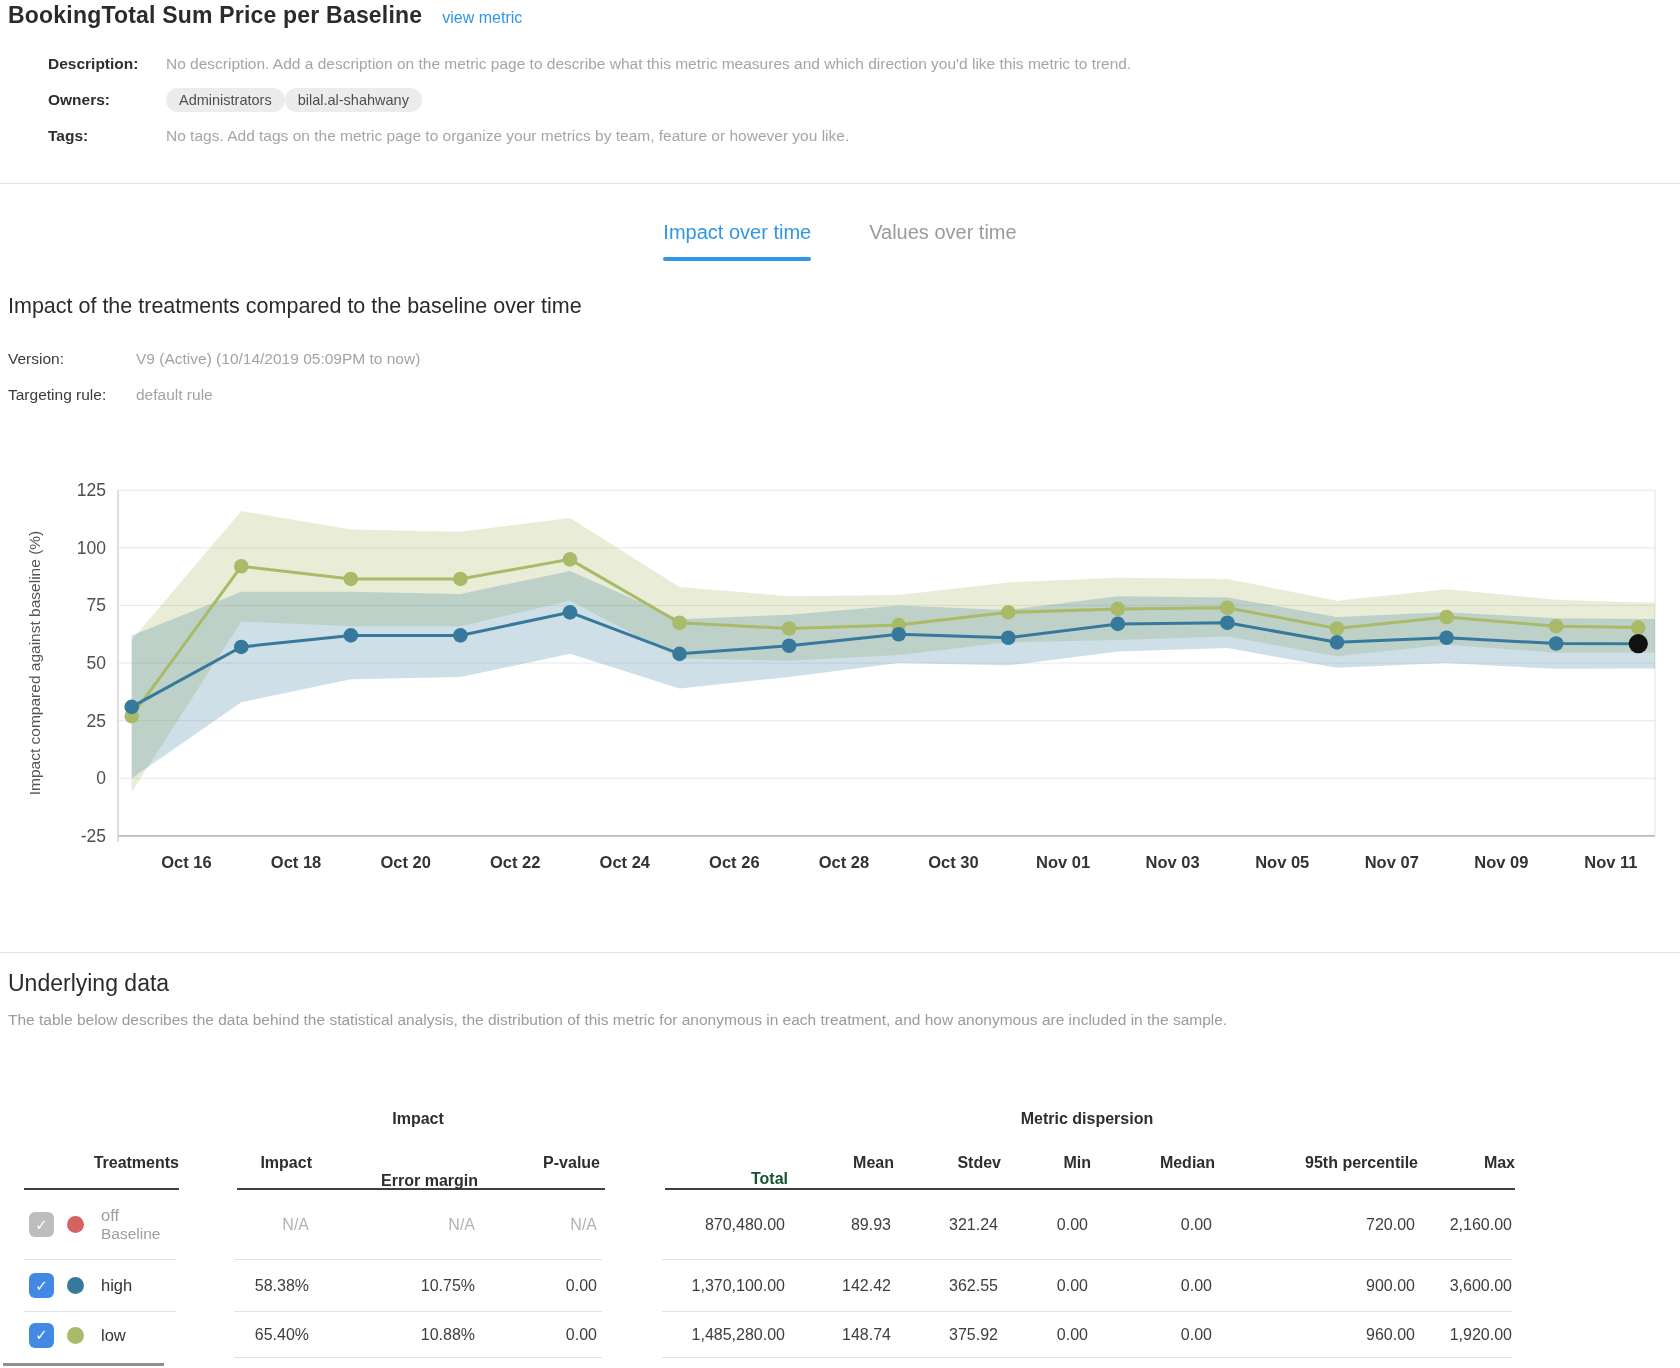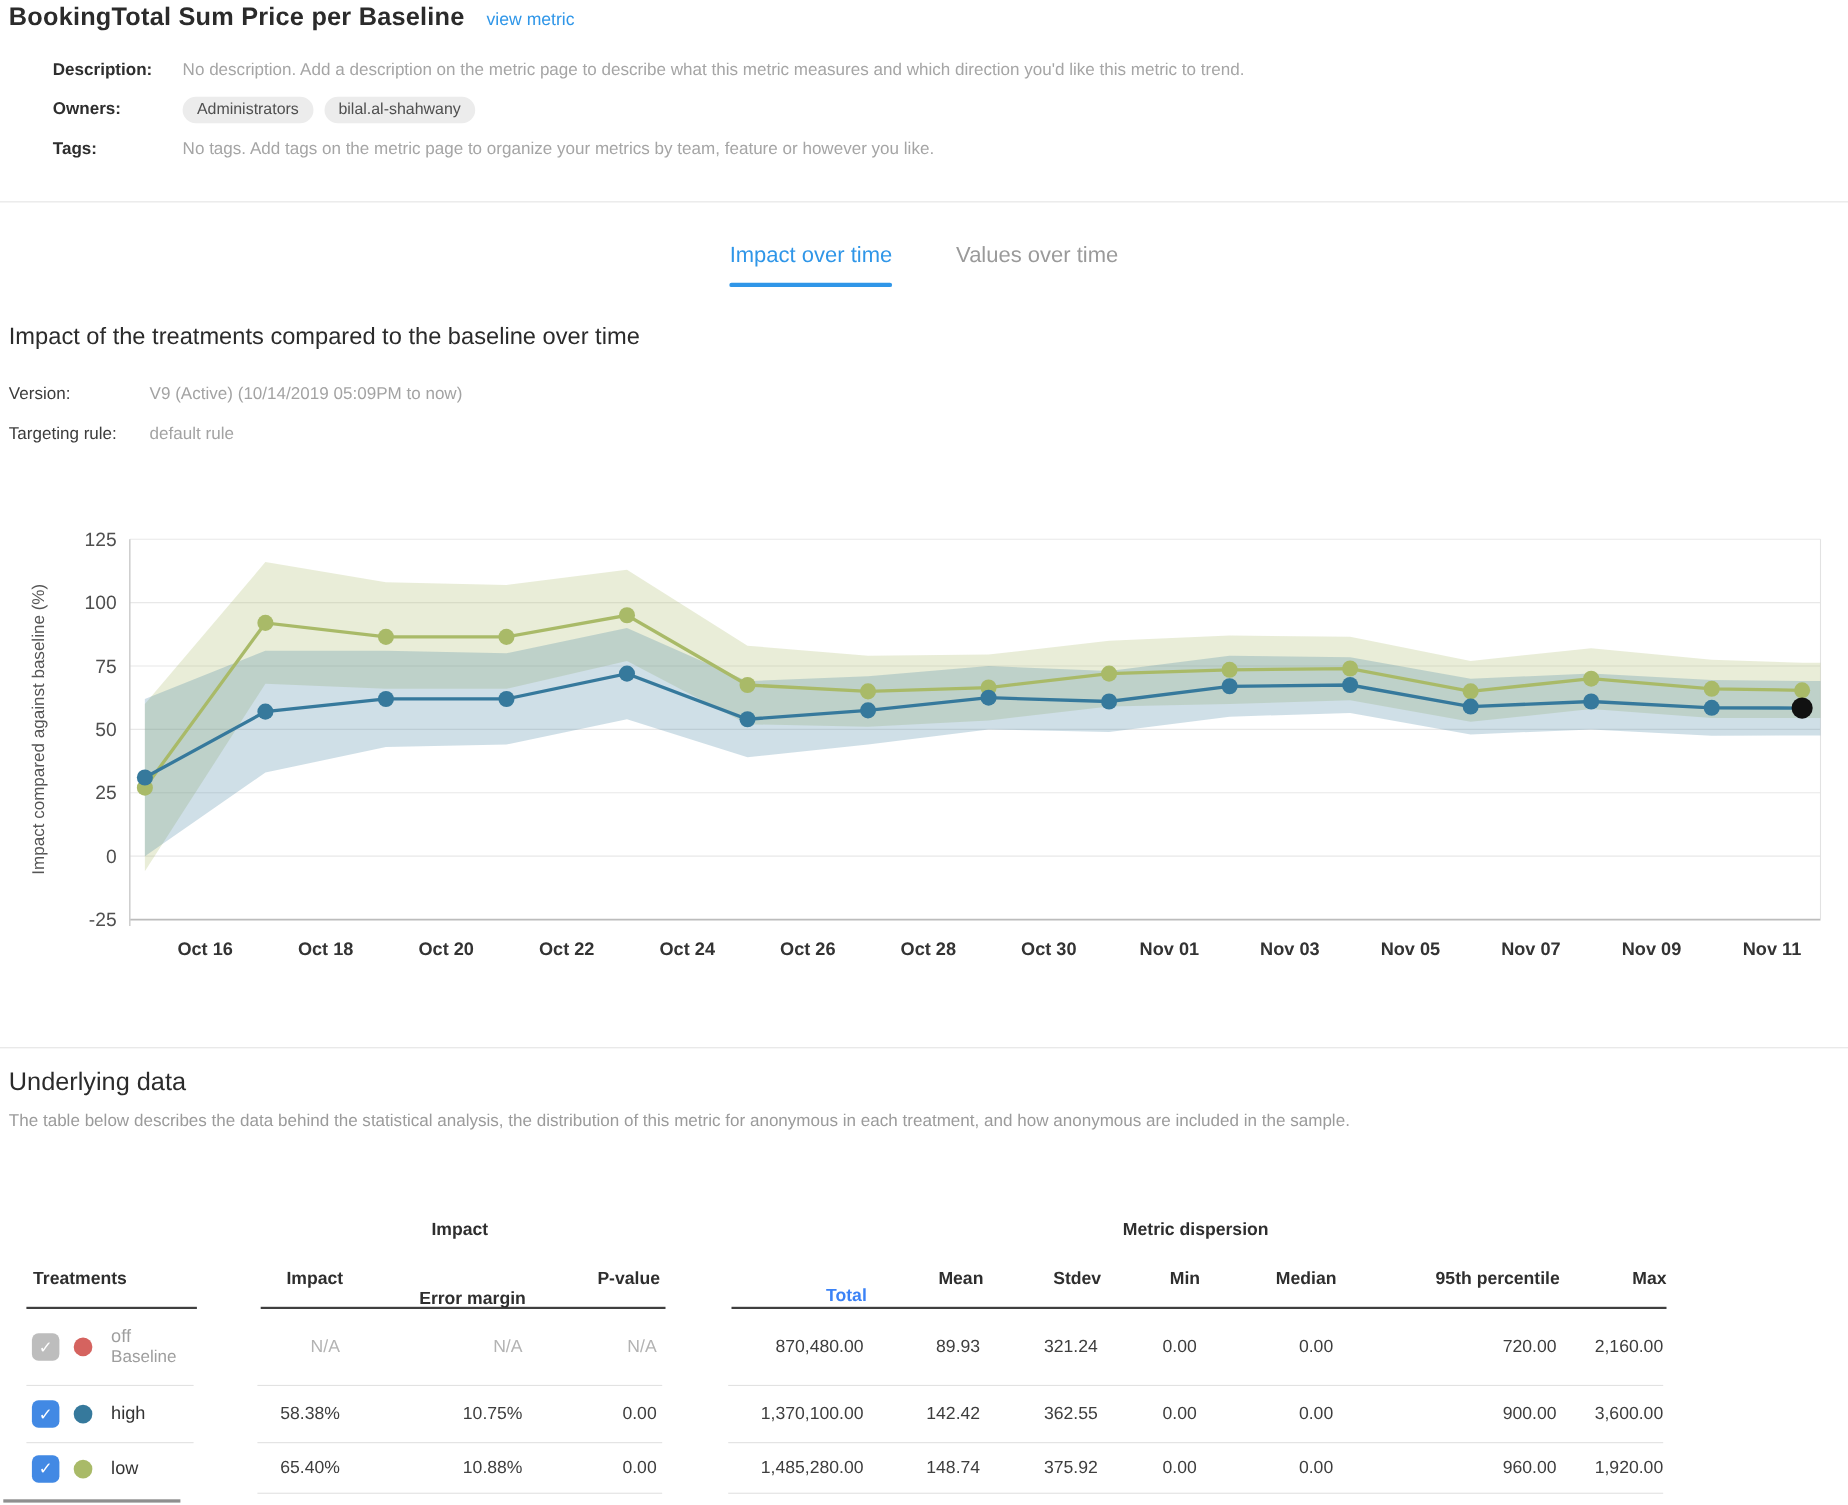--- a/index.html
+++ b/index.html
@@ -9,21 +9,21 @@
 
   
   .title-row{position:absolute;left:8px;top:2px;display:flex;align-items:baseline;}
   .title-row h1{margin:0;font-size:23px;font-weight:700;color:#2b2b2b;letter-spacing:.2px;}
   .link{margin-left:20px;font-size:16px;color:#2f96e8;text-decoration:none;cursor:pointer;}
 
   .meta{position:absolute;left:8px;top:46px;width:1600px;font-size:15.5px;margin-left:40px;}
   .meta-row{display:flex;align-items:center;min-height:36px;}
   .meta-k{width:118px;font-weight:700;color:#2e2e2e;flex:0 0 118px;}
   .meta-v{color:#a5a5a5;}
-  .chips{display:flex;gap:10px;}
+  .chips{display:flex;}
   .chip{background:#ececec;border-radius:13px;padding:4px 13px;font-size:14.5px;color:#4f4f4f;}
 
   .divider{position:absolute;left:0;width:1680px;height:1px;background:#e4e4e4;}
   .d1{top:183px;} .d2{top:952px;}
 
   
   .tabs{position:absolute;left:0;top:221px;width:1680px;display:flex;justify-content:center;gap:58px;}
   .tab{font-size:20px;color:#9a9a9a;cursor:pointer;text-align:center;}
   .tab .ul{height:4px;margin-top:13px;border-radius:2px;background:transparent;}
   .tab.active{color:#2f96e8;}
@@ -59,21 +59,21 @@
   .hdr-border{border-bottom:2px solid #3f3f3f;}
   .row-border{border-bottom:1px solid #e2e2e2;}
   .checkbox{width:25px;height:25px;border-radius:6px;background:#4289e4;color:#fff;
             font-size:15px;font-weight:700;display:flex;align-items:center;justify-content:center;
             margin-left:5px;cursor:pointer;flex:0 0 25px;}
   .checkbox.gray{background:#bdbdbd;}
   .dot{width:17px;height:17px;border-radius:50%;margin-left:13px;flex:0 0 17px;}
   .tlabel{margin-left:17px;font-size:16.5px;color:#333;}
   .tlabel.muted, .sublabel{color:#9e9e9e;}
   .sublabel{font-size:15.5px;margin-left:17px;}
-  .treatments-pad{padding-left:3px;}
+  .treatments-pad{padding-left:3px;justify-content:flex-end;}
   .legend-bottom-border{position:absolute;left:3px;top:1363px;width:161px;height:3px;background:#8f8f8f;}
 </style>
 </head>
 <body>
 
 <div id="page">
 
   <div class="title-row">
     <h1>BookingTotal Sum Price per Baseline</h1>
     <a class="link">view metric</a>
@@ -205,21 +205,21 @@
       <div class="trow" style="height: 52px;">
         <div class="lcell hdr-border treatments-pad">
           <span class="hcell" style="padding-left: 3px;">Treatments</span>
         </div>
         <div class="icell hdr-border">
           <span class="hcell num" style="width: 75px; color: rgb(46, 46, 46);">Impact</span>
           <span class="hcell num" style="width: 166px; color: rgb(46, 46, 46); margin-top: 36px;">Error margin</span>
           <span class="hcell num" style="width: 122px; color: rgb(46, 46, 46);">P-value</span>
         </div>
         <div class="dcell hdr-border">
-          <span class="hcell num" style="width: 123px; color: #3b82f6; margin-top: 32px;">Total</span>
+          <span class="hcell num" style="width: 123px; color: #14532d; margin-top: 32px;">Total</span>
           <span class="hcell num" style="width: 106px; color: rgb(46, 46, 46);">Mean</span>
           <span class="hcell num" style="width: 107px; color: rgb(46, 46, 46);">Stdev</span>
           <span class="hcell num" style="width: 90px; color: rgb(46, 46, 46);">Min</span>
           <span class="hcell num" style="width: 124px; color: rgb(46, 46, 46);">Median</span>
           <span class="hcell num" style="width: 203px; color: rgb(46, 46, 46);">95th percentile</span>
           <span class="hcell num" style="width: 97px; color: rgb(46, 46, 46);">Max</span>
         </div>
       </div>
       <div class="trow" style="height: 70px;">
         <div class="lcell row-border">

